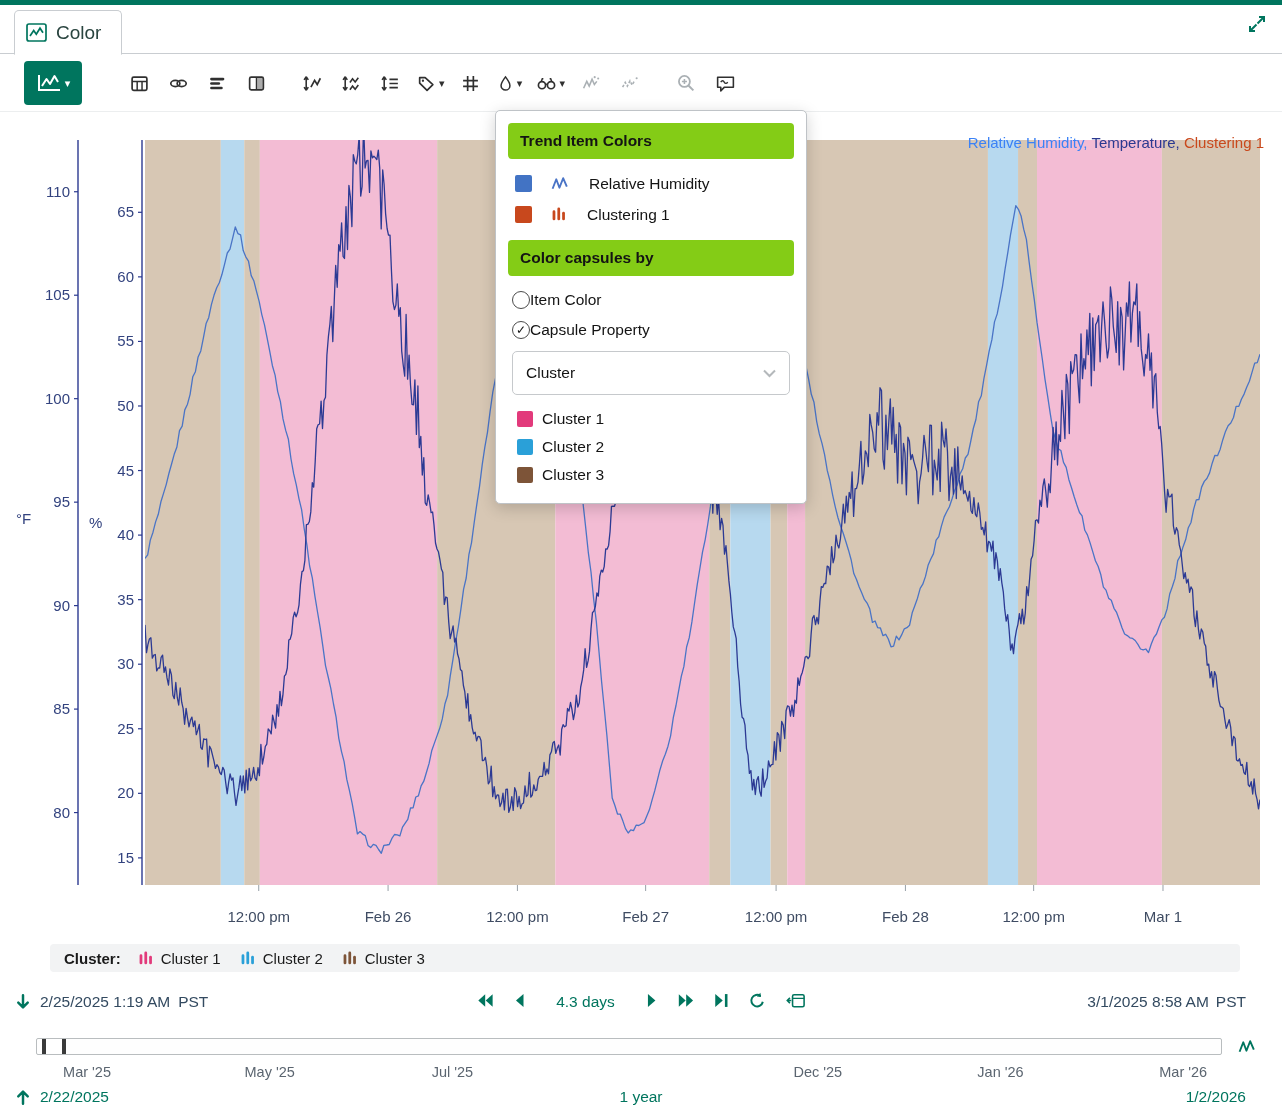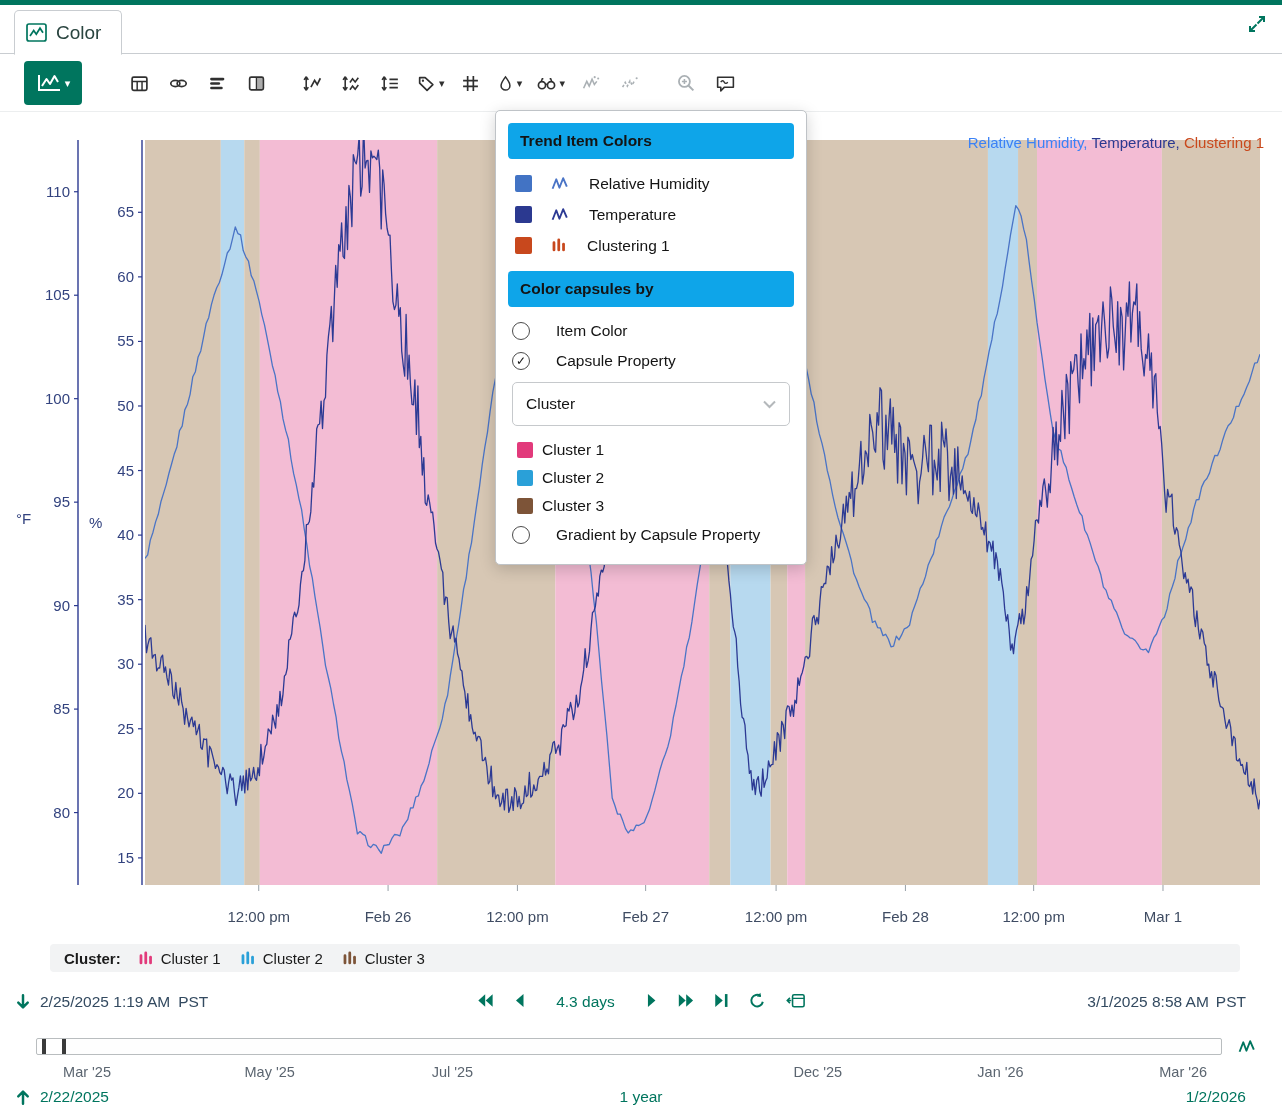--- a/index.html
+++ b/index.html
@@ -29,25 +29,25 @@
   .chart-region{position:absolute;top:118px;left:0;width:1282px;height:812px;}
   #chart-svg{position:absolute;top:0;left:0;}
   .chart-legend{position:absolute;top:16px;right:18px;font-size:15px;z-index:3;}
   .axis-unit{position:absolute;font-size:15px;color:#33437f;}
   .unit-f{left:16px;top:392px;}
   .unit-pct{left:89px;top:396px;}
 
   .popup{position:absolute;left:495px;top:110px;width:312px;z-index:40;background:#fff;
          border:1px solid #bfc3c7;border-radius:5px;box-shadow:0 4px 16px rgba(0,0,0,.18);
          padding:12px 12px 14px;}
-  .popup-sec{background:#0ea5e9;border-radius:4px;padding:9px 12px;font-weight:bold;font-size:15.5px;
+  .popup-sec{background:#84cc16;border-radius:4px;padding:9px 12px;font-weight:bold;font-size:15.5px;
              color:#141414;margin-bottom:9px;}
   .p-row{display:flex;align-items:center;gap:19px;padding:4px 7px;height:31px;font-size:15.5px;color:#141414;cursor:pointer;}
   .swatch{width:17px;height:17px;border-radius:2px;flex:none;}
-  .radio-row{display:flex;align-items:center;gap:26px;padding:3px 4px;height:30px;font-size:15.5px;color:#141414;cursor:pointer;}
+  .radio-row{display:flex;align-items:center;gap:0;padding:3px 4px;height:30px;font-size:15.5px;color:#141414;cursor:pointer;}
   .radio{width:18px;height:18px;border:1.5px solid #4c4c4c;border-radius:50%;flex:none;background:#fff;
          display:flex;align-items:center;justify-content:center;font-size:12px;color:#141414;}
   .sel-box{margin:6px 4px 10px;height:44px;border:1px solid #c6c9cc;border-radius:5px;display:flex;
            align-items:center;justify-content:space-between;padding:0 13px;font-size:15.5px;color:#141414;cursor:pointer;}
   .cl-row{display:flex;align-items:center;gap:9px;padding:3px 9px;height:28px;font-size:15.5px;color:#141414;cursor:pointer;}
   .cl-row .swatch{width:16px;height:16px;}
 
   .cluster-bar{position:absolute;top:944px;left:50px;width:1190px;height:28px;background:#f2f3f4;
                border-radius:4px;display:flex;align-items:center;padding:0 14px;font-size:15px;color:#1a1a1a;}
   .cluster-bar .cb-title{font-weight:bold;margin-right:17px;}
@@ -336,29 +336,20 @@
       <div class="p-row">
         <span class="swatch" style="background: rgb(66, 115, 196);"></span>
         <span class="icon" style="color: rgb(74, 116, 198);">
           <svg width="19" height="17" viewBox="0 0 18 16">
             <path d="M1.5 13 5 4l3 8 3.5-9 3.5 8" fill="none" stroke="currentColor" stroke-width="1.8" stroke-linejoin="round"></path>
           </svg>
         </span>
         <span>Relative Humidity</span>
       </div>
       <div class="p-row">
-        <span class="swatch" style="background: rgb(43, 57, 144);"></span>
-        <span class="icon" style="color: rgb(44, 58, 148);">
-          <svg width="19" height="17" viewBox="0 0 18 16">
-            <path d="M1.5 13 5 4l3 8 3.5-9 3.5 8" fill="none" stroke="currentColor" stroke-width="1.8" stroke-linejoin="round"></path>
-          </svg>
-        </span>
-        <span>Temperature</span>
-      </div>
-      <div class="p-row">
         <span class="swatch" style="background: rgb(200, 72, 29);"></span>
         <span class="icon" style="color: rgb(200, 72, 29);">
           <svg width="17" height="17" viewBox="0 0 16 16">
             <g fill="currentColor">
               <rect x="1.5" y="4" width="2.6" height="9.5" rx="1.3"></rect>
               <rect x="6" y="1.5" width="2.6" height="12" rx="1.3"></rect>
               <rect x="10.5" y="5.5" width="2.6" height="8" rx="1.3"></rect>
             </g>
           </svg>
         </span>
@@ -387,24 +378,20 @@
         <span class="swatch" style="background: rgb(226, 58, 123);"></span>
         <span>Cluster 1</span>
       </div>
       <div class="cl-row">
         <span class="swatch" style="background: rgb(42, 160, 216);"></span>
         <span>Cluster 2</span>
       </div>
       <div class="cl-row">
         <span class="swatch" style="background: rgb(125, 84, 56);"></span>
         <span>Cluster 3</span>
-      </div>
-      <div class="radio-row">
-        <span class="radio"></span>
-        <span>Gradient by Capsule Property</span>
       </div>
     </div>
 </div>
 
 <div class="cluster-bar">
   <span class="cb-title">Cluster:</span>
   <span id="cb-items" style="display:flex;align-items:center;">
       <span class="cb-item">
         <span class="icon" style="color: rgb(226, 58, 123);">
           <svg width="17" height="17" viewBox="0 0 16 16">

